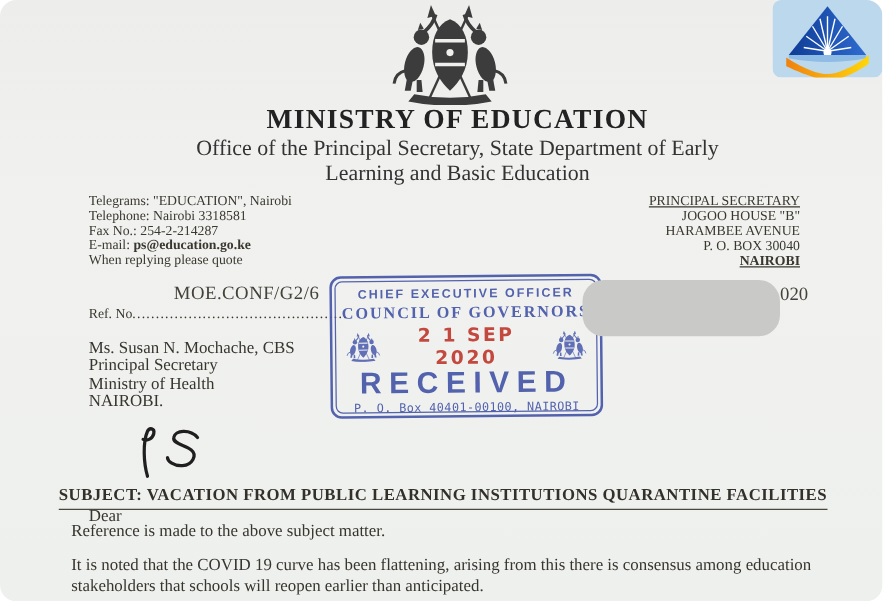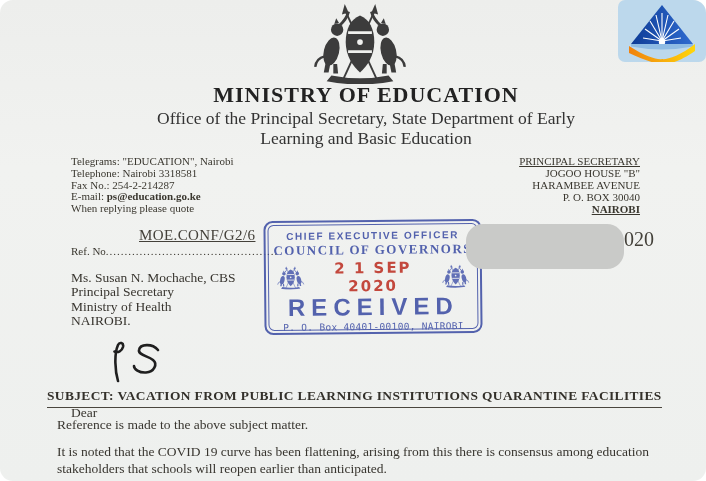--- a/index.html
+++ b/index.html
@@ -20,22 +20,22 @@
   .office{font-size:17.5px; line-height:20px; color:#333;text-align:center;}
 
   
   .contact{left:71px; top:156px; font-size:11px; line-height:11.8px; color:#3a372f;}
   .contact .email{font-weight:bold;}
   .office-address{right:66px; top:155px; font-size:11px; line-height:12px; text-align:right; color:#3a372f;}
   .u{text-decoration:underline;}
   .b{font-weight:bold;}
 
   
-  .ref-code{left:139px; top:227px; font-size:15px; letter-spacing:0.4px; color:#44413a;text-decoration:underline;}
-  .ref-year{left:624px; top:228px; font-size:20px; color:#44413a;text-align:right;}
+  .ref-code{left:139px; top:227px; font-size:15px; letter-spacing:0.4px; color:#44413a;}
+  .ref-year{left:624px; top:228px; font-size:15px; color:#44413a;text-align:right;}
   .ref-no{left:71px; top:245px; font-size:11px; color:#3a372f;}
   .ref-no .dots{letter-spacing:1px;}
 
   
   .stamp{
     left:264px; top:220px; width:218px; height:114px; z-index:2;
     color:#4656a8; transform:rotate(-0.6deg);
     border:2.5px solid currentColor; border-radius:9px; padding:2px;
     box-sizing:border-box; opacity:0.92;
   }

